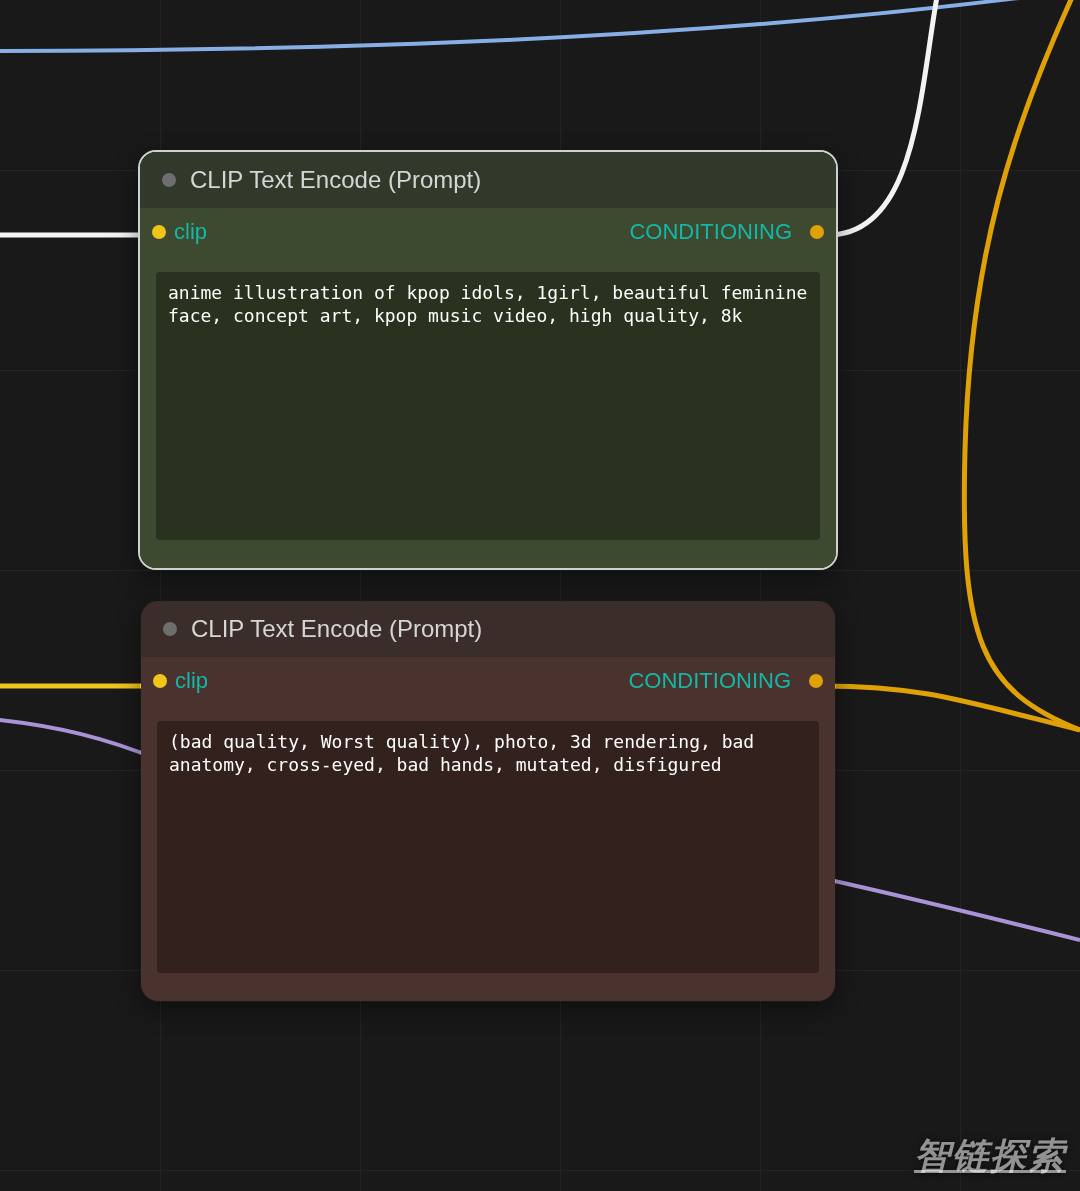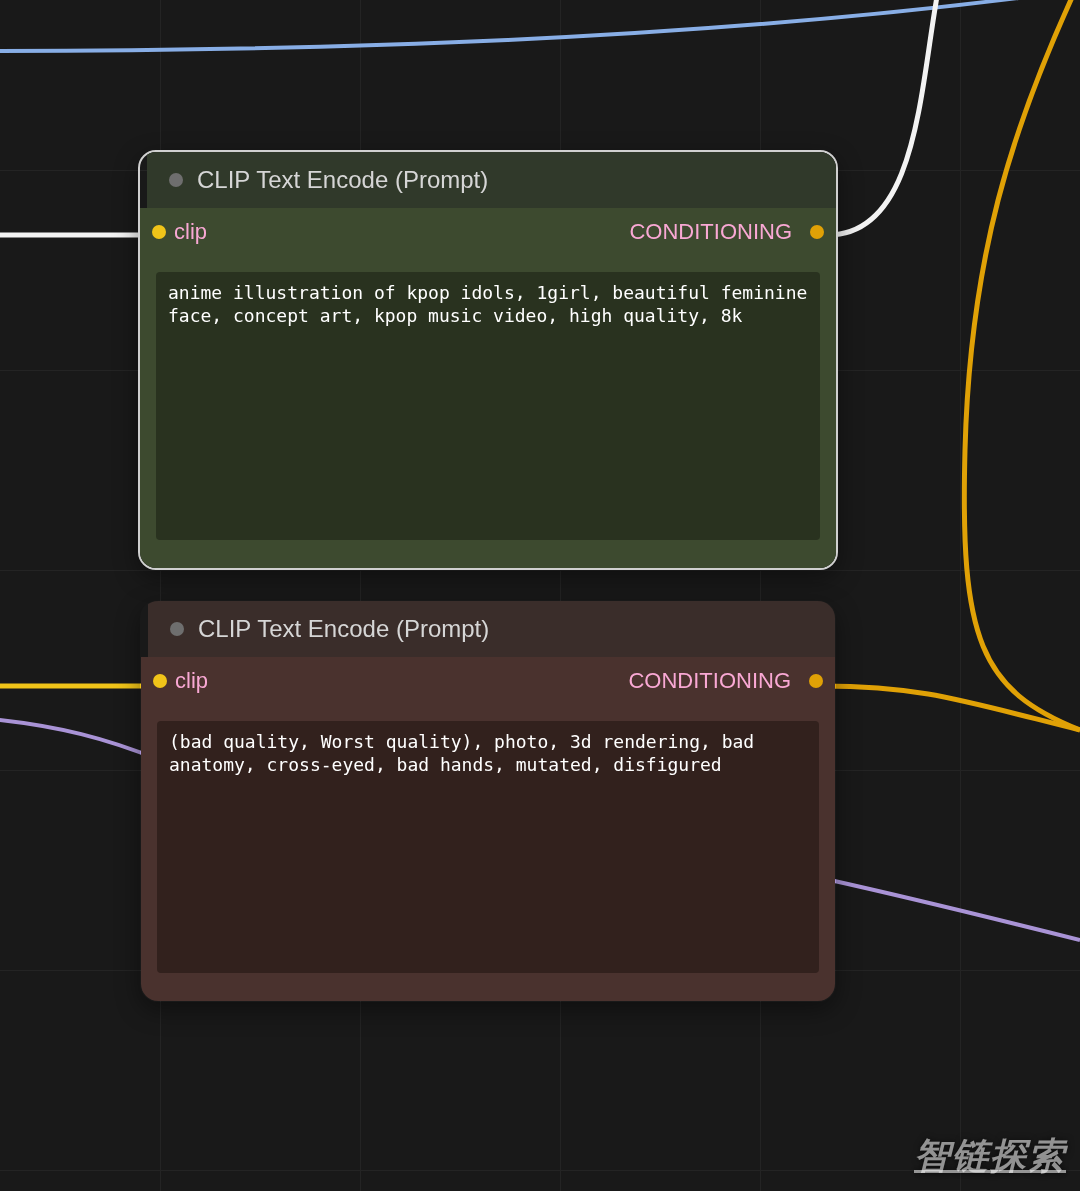--- a/index.html
+++ b/index.html
@@ -40,35 +40,34 @@
   .node.unselected { border: 1px solid transparent; }
 
   .node-titlebar {
     height: 56px;
     display: flex;
     align-items: center;
     gap: 14px;
     padding: 0 18px 0 22px;
     font-size: 24px;
     color: #d6d6d6;
-    margin-left: 7px;
   }
   .title-dot {
     width: 14px; height: 14px;
     border-radius: 50%;
     background: #6e6e6e;
   }
 
   .node-iorow {
     height: 48px;
     position: relative;
     display: flex;
     align-items: center;
     font-size: 22px;
-    color: #f9a8d4;
+    color: #14b8a6;
   }
   .port {
     position: absolute;
     width: 14px; height: 14px;
     border-radius: 50%;
     top: 50%;
     transform: translateY(-50%);
   }
   .port.left { left: 12px; }
   .port.right { right: 12px; }

